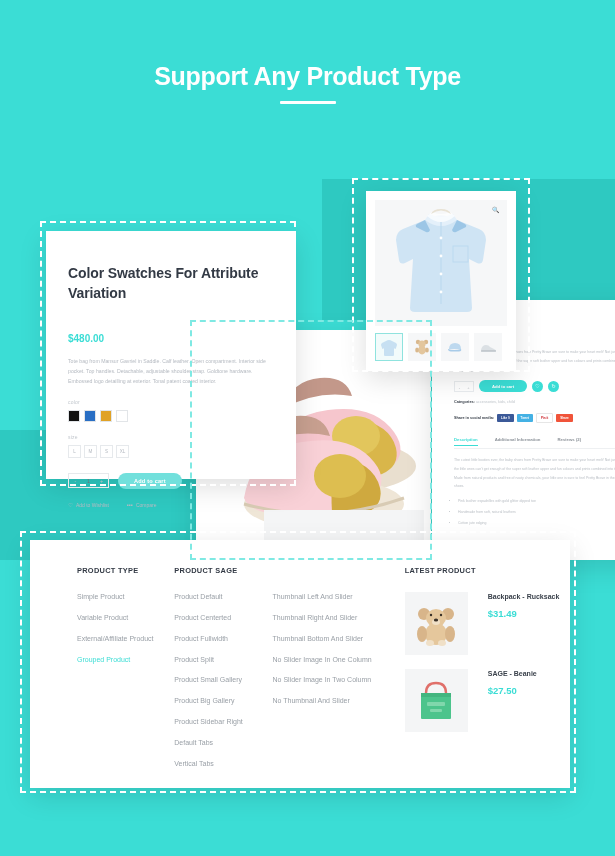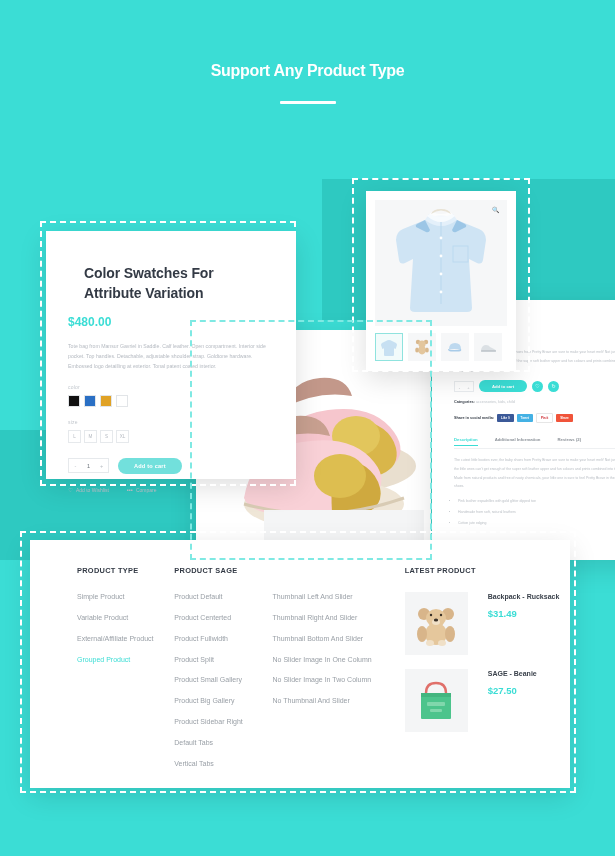--- a/index.html
+++ b/index.html
@@ -8,21 +8,21 @@
     background: #3bddd5;
     font-family: "Liberation Sans", "DejaVu Sans", sans-serif;
     overflow: hidden;
   }
   #stage { position: relative; width: 615px; height: 856px; overflow: hidden; }
 
   
   .page-title {
     position: absolute; top: 62px; left: 0; width: 615px;
     text-align: center; color: #ffffff;
-    font-size: 16px; font-weight: 800; letter-spacing: -0.3px;
+    font-size: 25px; font-weight: 800; letter-spacing: -0.3px;
   }
   .title-rule {
     position: absolute; top: 101px; left: 50%; margin-left: -28px;
     width: 56px; height: 3px; background: #ffffff; border-radius: 1px;
   }
 
   
   .dash {
     position: absolute; border: 2px dashed #ffffff;
     pointer-events: none;
@@ -36,24 +36,24 @@
   .card {
     position: absolute; background: #ffffff;
     box-shadow: 0 8px 26px rgba(0,0,0,0.13);
   }
 
   
   #leftcard { left: 46px; top: 231px; width: 250px; height: 248px; }
   #leftcard .inner { padding: 32px 22px 0 22px; }
   .pc-title {
     font-size: 14px; font-weight: 700; color: #333a45;
-    line-height: 1.45; letter-spacing: -0.1px; margin-left: 16px;
+    line-height: 1.45; letter-spacing: -0.1px;
   }
   .pc-price {
-    margin-top: 11px; font-size: 12px; font-weight: 700; color: #3bddd5;
+    margin-top: 29px; font-size: 10px; font-weight: 700; color: #3bddd5;
   }
   .pc-desc {
     margin-top: 12px; font-size: 5.2px; color: #b5bac1; line-height: 2.0;
   }
   .pc-attr-label {
     margin-top: 12px; font-size: 5px; color: #c2c7cd; letter-spacing: .2px;
   }
   .swatches { margin-top: 5px; display: flex; gap: 4px; }
   .swatch { width: 12px; height: 12px; border: 1px solid #e2e5e8; }
   .sizes { margin-top: 5px; display: flex; gap: 3px; }

